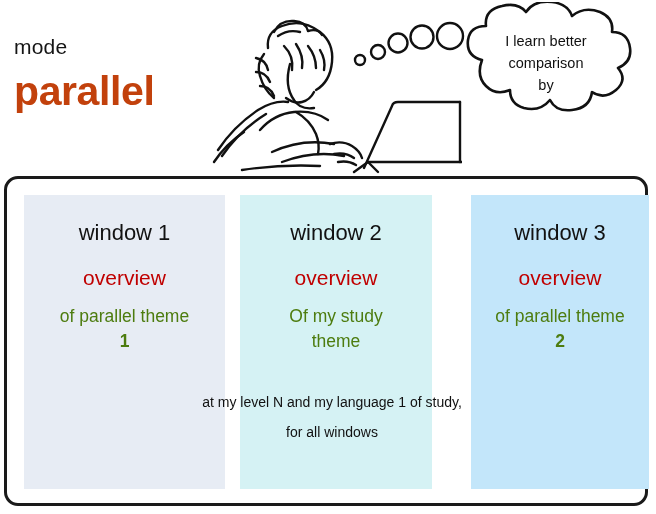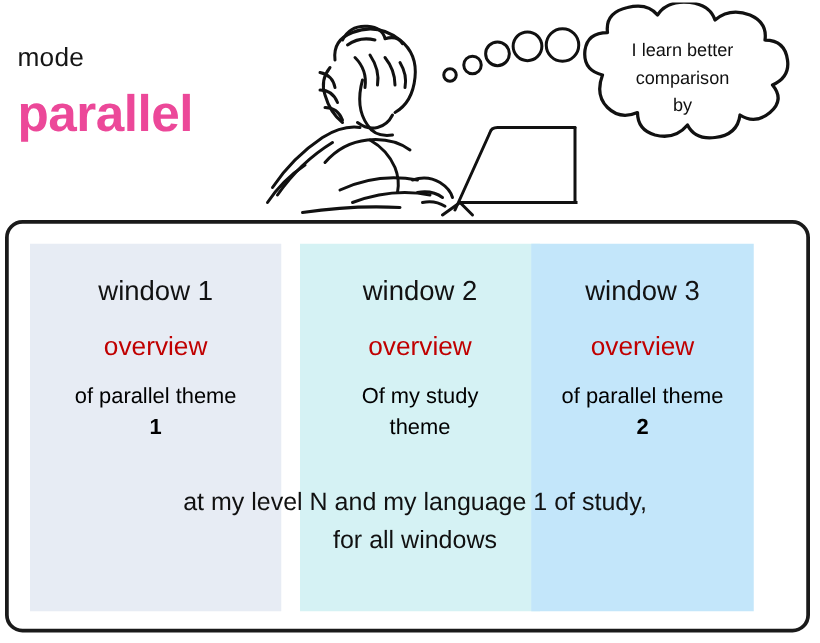--- a/index.html
+++ b/index.html
@@ -31,21 +31,21 @@
     color: #151515;
     letter-spacing: 0.2px;
     line-height: 22px;
   }
   #mode-value {
     position: absolute;
     left: 14px;
     top: 68px;
     font-size: 41px;
     font-weight: bold;
-    color: #ec4899;
+    color: #c2410c;
     letter-spacing: -0.4px;
     line-height: 46px;
   }
 
   
   #illustration {
     position: absolute;
     left: 212px;
     top: 2px;
     width: 250px;
@@ -100,21 +100,21 @@
     left: 17px;
     width: 201px;
     background: #E7ECF4;
   }
   #window-col-2 {
     left: 233px;
     width: 192px;
     background: #D5F2F4;
   }
   #window-col-3 {
-    left: 418px;
+    left: 464px;
     width: 178px;
     background: #C3E6FA;
   }
 
   .window-title {
     text-align: center;
     font-size: 22px;
     color: #121212;
     line-height: 24px;
   }
@@ -122,37 +122,37 @@
     text-align: center;
     font-size: 21px;
     font-weight: normal;
     color: #C00000;
     line-height: 26px;
     margin-top: 20px;
   }
   .window-desc {
     text-align: center;
     font-size: 17.5px;
-    color: #000000;
+    color: #4d7c0f;
     line-height: 25px;
     margin-top: 13px;
     padding: 0 20px;
   }
   .window-desc .num {
     font-weight: bold;
     display: block;
   }
 
   #panel-caption {
     position: absolute;
     left: 60px;
     top: 208px;
     width: 530px;
     text-align: center;
-    font-size: 20px;
+    font-size: 14px;
     line-height: 30px;
     color: #111111;
     pointer-events: none;
   }
 </style>
 </head>
 <body>
 
 <div id="header">
 

